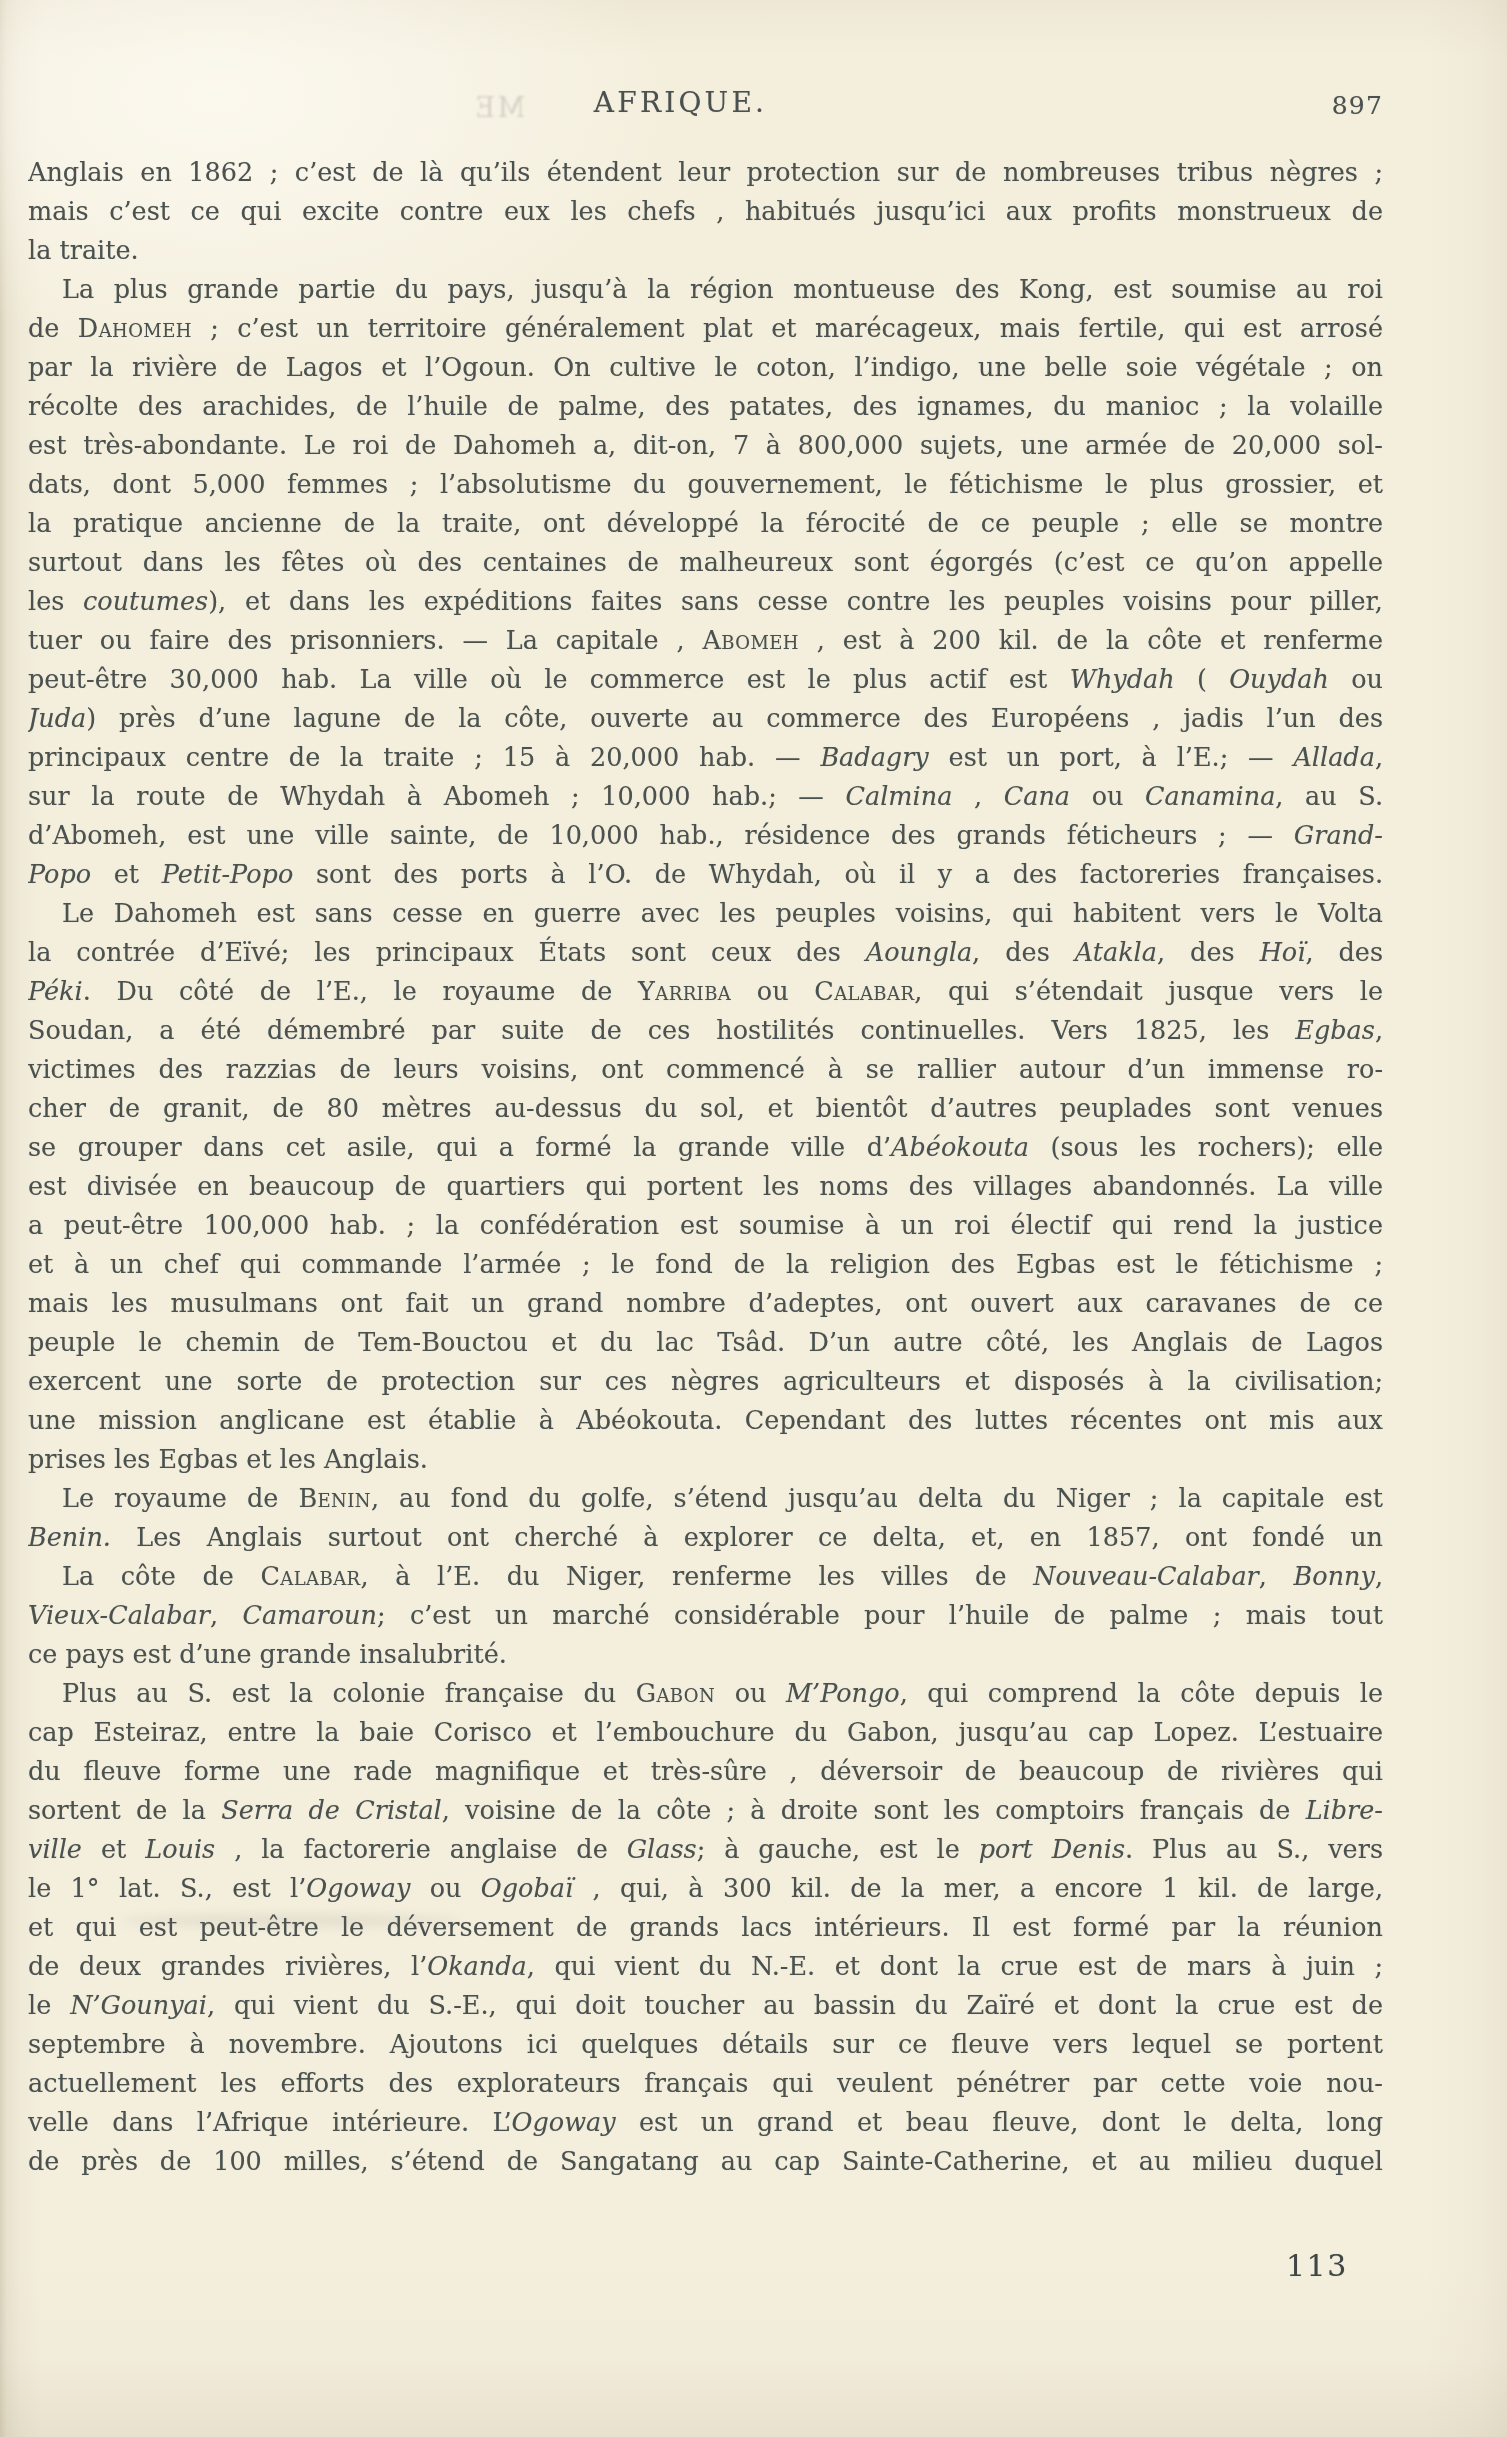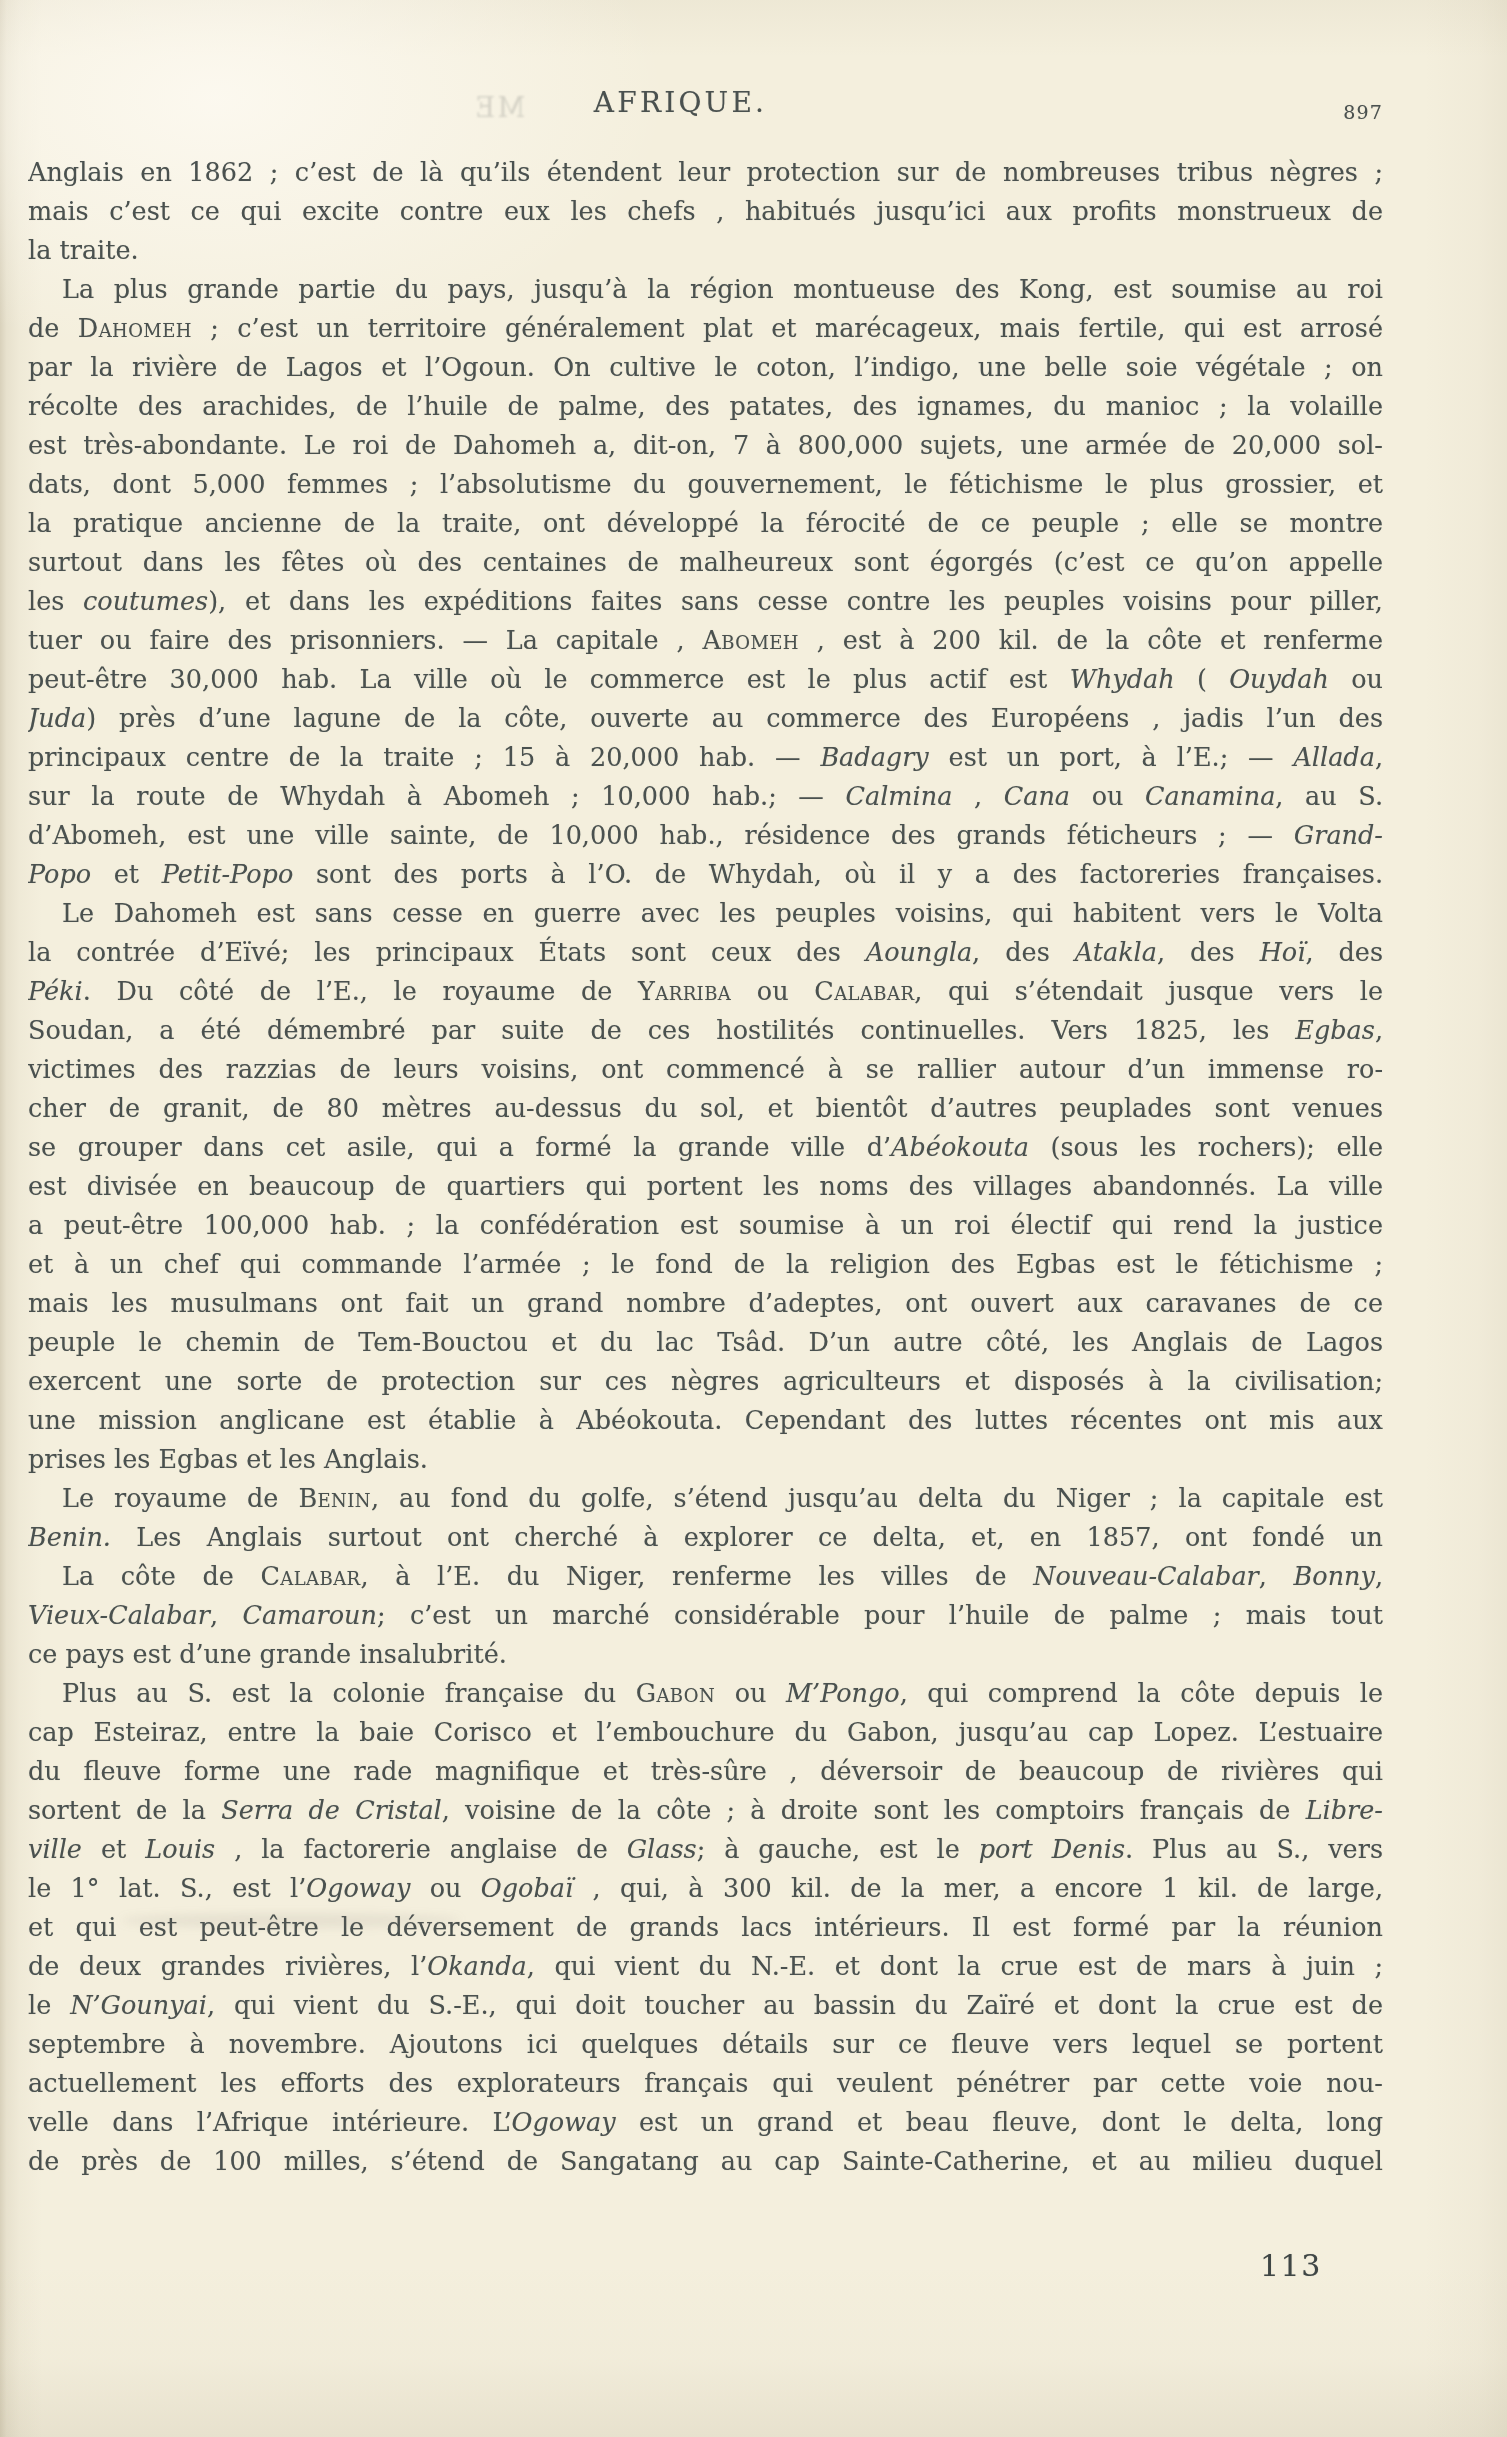--- a/index.html
+++ b/index.html
@@ -21,22 +21,22 @@
   }
   .header{
     position:absolute;top:86px;left:28px;width:1355px;height:39px;
   }
   .title{
     position:absolute;left:-50px;right:0;text-align:center;
     font-size:28px;letter-spacing:3.2px;
     text-shadow:0 0 0.8px rgba(74,81,79,0.35);
   }
   .pagenum{
-    position:absolute;right:0;top:15px;
-    font-size:19px;letter-spacing:1.2px;
+    position:absolute;right:0;top:5px;
+    font-size:25px;letter-spacing:1.2px;
     text-shadow:0 0 0.8px rgba(74,81,79,0.35);
   }
   .ghost{
     position:absolute;left:473px;top:92px;
     font-size:27px;letter-spacing:2.4px;
     color:rgba(73,80,79,0.20);
     transform:scaleX(-1);
     filter:blur(1.1px);
   }
   .body{
@@ -53,21 +53,21 @@
   .para.ind .line:first-child{text-indent:34px;}
   .it{font-style:italic;}
   .sc{font-variant:small-caps;letter-spacing:0.4px;margin-top:24px;}
   .smudge{
     position:absolute;left:121px;top:1914px;width:340px;height:13px;
     background:rgba(120,116,104,0.12);
     border-radius:50%;
     filter:blur(4.9px);
   }
   .sig{
-    position:absolute;right:214px;top:2248px;
+    position:absolute;right:188px;top:2248px;
     font-size:30px;letter-spacing:1.6px;
     color:#3f4645;
     text-shadow:0 0 0.8px rgba(74,81,79,0.35);
     margin-left:24px;
   }
 </style>
 </head>
 <body>
 
 <div class="page" style="--paper: #f4efdd; --ink: #4a514f;">

